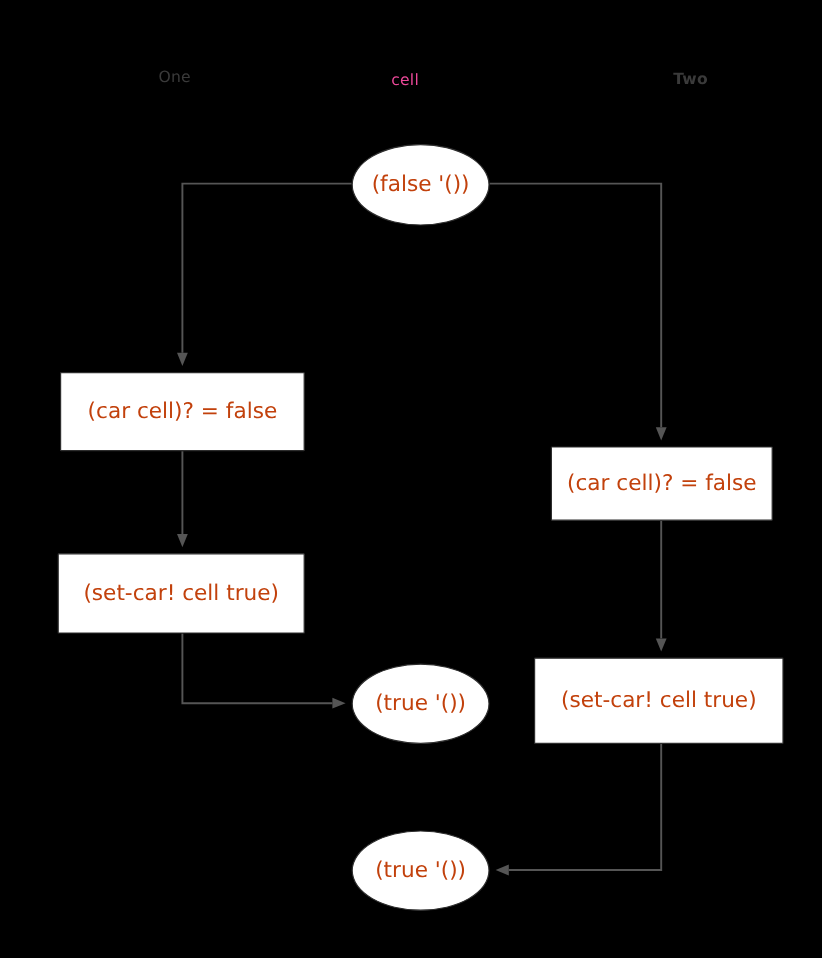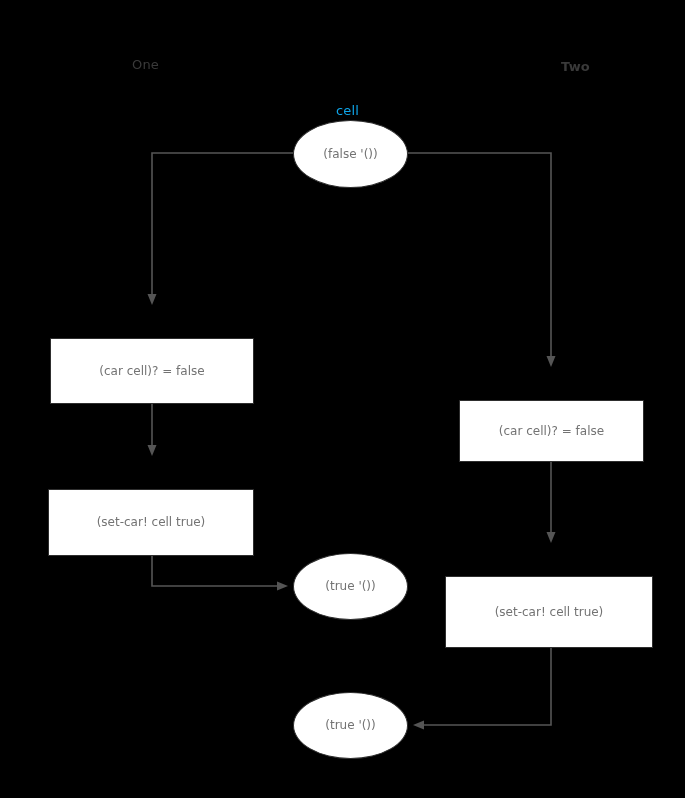--- a/index.html
+++ b/index.html
@@ -25,34 +25,33 @@
     position: absolute;
     color: #3a3a3a;
     font-size: 13px;
     font-family: "DejaVu Sans", sans-serif;
     white-space: nowrap;
     letter-spacing: 0.2px;
   }
   .node {
     position: absolute;
     background: #ffffff;
-    color: #737373;
-    font-size: 12px;
+    color: #c2410c;
+    font-size: 18px;
     font-family: "DejaVu Sans", sans-serif;
     display: flex;
     align-items: center;
     justify-content: center;
     text-align: right;
     box-sizing: border-box;
     line-height: 1.2;
   }
   .node.box {
     border: 1.4px solid #2e2e2e;
     border-radius: 1px;
-    margin-top: 28px;
   }
   .node.ellipse {
     border: 1.4px solid #2e2e2e;
     border-radius: 50%;
   }
   .node-label {
     display: block;
     pointer-events: none;
   }
   svg.edges {
@@ -91,21 +90,21 @@
         <polygon points="551,543 546.5,532 555.5,532" fill="#555555"></polygon>
       </g>
       <g>
         <polyline points="551,620 551,725 424,725" fill="none" stroke="#555555" stroke-width="1.6" stroke-linejoin="miter"></polyline>
         <polygon points="413,725 424,720.5 424,729.5" fill="#555555"></polygon>
       </g>
     </svg>
 
   <div id="lane-layer">
       <div class="swimlane-label" style="left: 132px; top: 57px; color: rgb(58, 58, 58);">One</div>
-      <div class="swimlane-label" style="left: 336px; top: 60px; color: #0ea5e9; margin-top: 43px;">cell</div>
+      <div class="swimlane-label" style="left: 326px; top: 60px; color: #ec4899;">cell</div>
       <div class="swimlane-label" style="left: 561px; top: 59px; color: rgb(58, 58, 58); font-weight: bold;">Two</div>
     </div>
   <div id="node-layer">
       <div class="node ellipse" style="left: 293px; top: 120px; width: 115px; height: 68px; background: rgb(255, 255, 255); border-color: rgb(46, 46, 46);">
         <span class="node-label">(false '())</span>
       </div>
       <div class="node box" style="left: 50px; top: 310px; width: 204px; height: 66px; background: rgb(255, 255, 255); border-color: rgb(46, 46, 46);">
         <span class="node-label">(car cell)? = false</span>
       </div>
       <div class="node box" style="left: 48px; top: 461px; width: 206px; height: 67px; background: rgb(255, 255, 255); border-color: rgb(46, 46, 46);">

